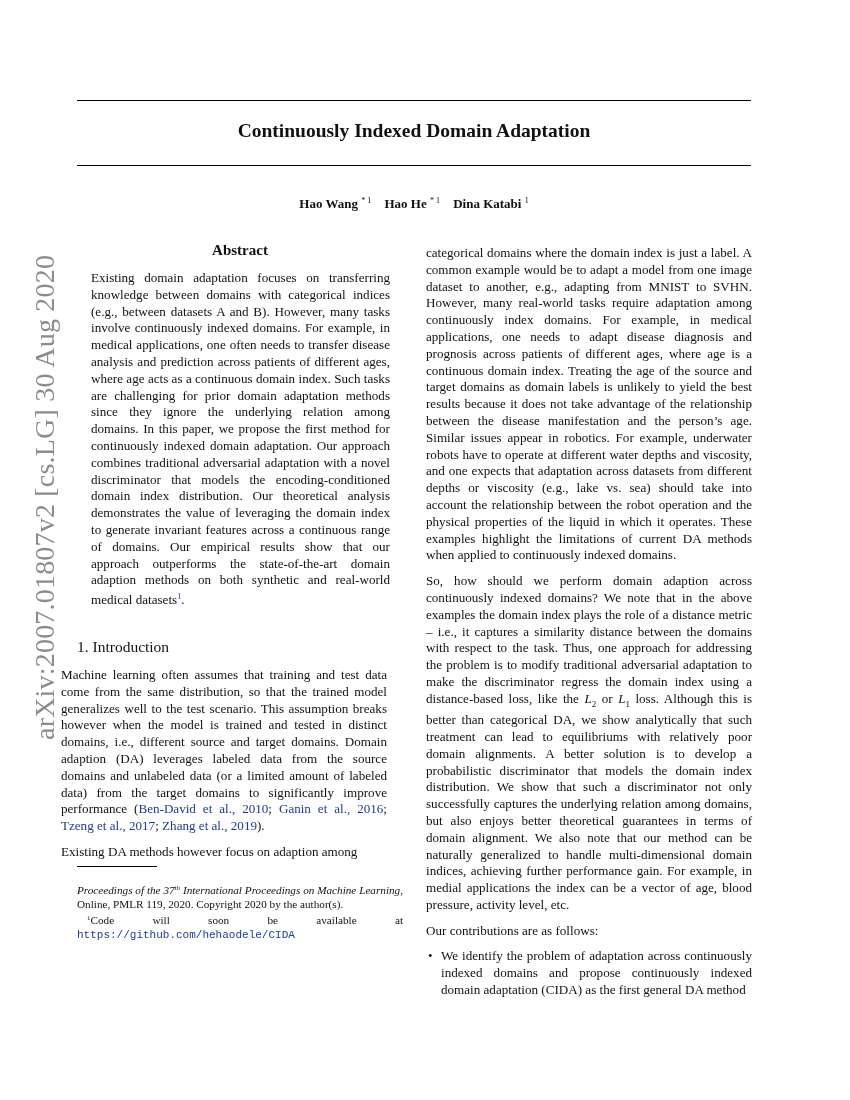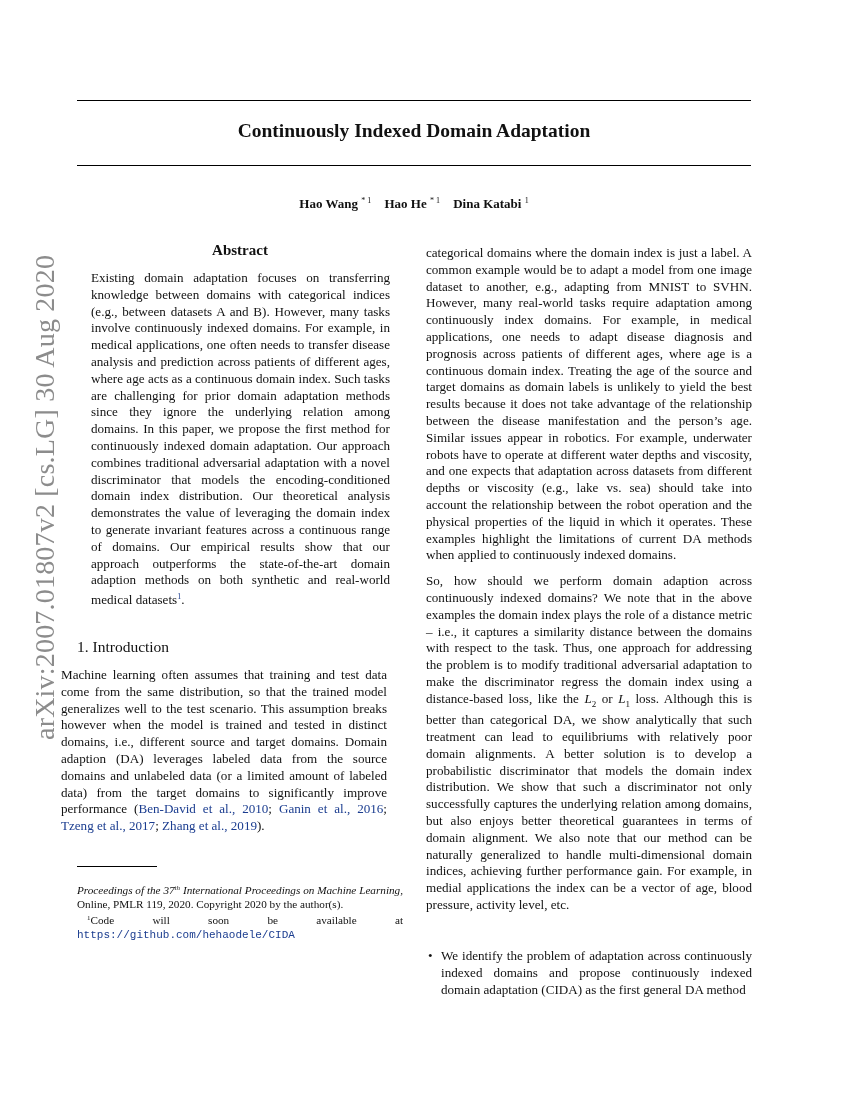--- a/index.html
+++ b/index.html
@@ -61,29 +61,31 @@
 </div>
 
 <div class="abs-head">Abstract</div>
 <div class="col abs-body">
   <p><span>Existing domain adaptation focuses on transferring knowledge between domains with categorical indices (e.g., between datasets A and B). However, many tasks involve continuously indexed domains. For example, in medical applications, one often needs to transfer disease analysis and prediction across patients of different ages, where age acts as a continuous domain index. Such tasks are challenging for prior domain adaptation methods since they ignore the underlying relation among domains. In this paper, we propose the first method for continuously indexed domain adaptation. Our approach combines traditional adversarial adaptation with a novel discriminator that models the encoding-conditioned domain index distribution. Our theoretical analysis demonstrates the value of leveraging the domain index to generate invariant features across a continuous range of domains. Our empirical results show that our approach outperforms the state-of-the-art domain adaption methods on both synthetic and real-world medical datasets</span><a class="fnref">1</a><span>.</span></p>
 </div>
 
 <div class="sec-head">1. Introduction</div>
 <div class="col left intro">
   <p><span>Machine learning often assumes that training and test data come from the same distribution, so that the trained model generalizes well to the test scenario. This assumption breaks however when the model is trained and tested in distinct domains, i.e., different source and target domains. Domain adaption (DA) leverages labeled data from the source domains and unlabeled data (or a limited amount of labeled data) from the target domains to significantly improve performance (</span><a class="cite">Ben-David et al., 2010</a>; <a class="cite">Ganin et al., 2016</a>; <a class="cite">Tzeng et al., 2017</a>; <a class="cite">Zhang et al., 2019</a><span>).</span></p>
+  <p>Existing DA methods however focus on adaption among</p>
 </div>
 
 <div class="fn-rule"></div>
 <div class="footnotes">
   <p class="gap"><i><span>Proceedings of the 37</span><sup>th</sup><span> International Proceedings on Machine Learning</span></i><span>, Online, PMLR 119, 2020. Copyright 2020 by the author(s).</span></p>
   <p class="ind"><sup>1</sup><span>Code will soon be available at </span><a class="mono">https://github.com/hehaodele/CIDA</a></p>
 </div>
 
 <div class="col right rcol">
   <p>categorical domains where the domain index is just a label. A common example would be to adapt a model from one image dataset to another, e.g., adapting from MNIST to SVHN. However, many real-world tasks require adaptation among continuously index domains. For example, in medical applications, one needs to adapt disease diagnosis and prognosis across patients of different ages, where age is a continuous domain index. Treating the age of the source and target domains as domain labels is unlikely to yield the best results because it does not take advantage of the relationship between the disease manifestation and the person’s age. Similar issues appear in robotics. For example, underwater robots have to operate at different water depths and viscosity, and one expects that adaptation across datasets from different depths or viscosity (e.g., lake vs. sea) should take into account the relationship between the robot operation and the physical properties of the liquid in which it operates. These examples highlight the limitations of current DA methods when applied to continuously indexed domains.</p>
   <p><span>So, how should we perform domain adaption across continuously indexed domains?  We note that in the above examples the domain index plays the role of a distance metric – i.e., it captures a similarity distance between the domains with respect to the task. Thus, one approach for addressing the problem is to modify traditional adversarial adaptation to make the discriminator regress the domain index using a distance-based loss, like the </span><i>L</i><sub>2</sub><span> or </span><i>L</i><sub>1</sub><span> loss. Although this is better than categorical DA, we show analytically that such treatment can lead to equilibriums with relatively poor domain alignments. A better solution is to develop a probabilistic discriminator that models the domain index distribution. We show that such a discriminator not only successfully captures the underlying relation among domains, but also enjoys better theoretical guarantees in terms of domain alignment. We also note that our method can be naturally generalized to handle multi-dimensional domain indices, achieving further performance gain. For example, in medial applications the index can be a vector of age, blood pressure, activity level, etc.</span></p>
+  <p>Our contributions are as follows:</p>
 </div>
 
 <div class="bullet">
   <span class="dot">•</span>
   <span class="txt">We identify the problem of adaptation across continuously indexed domains and propose continuously indexed domain adaptation (CIDA) as the first general DA method</span>
 </div>
 
 </body></html>

